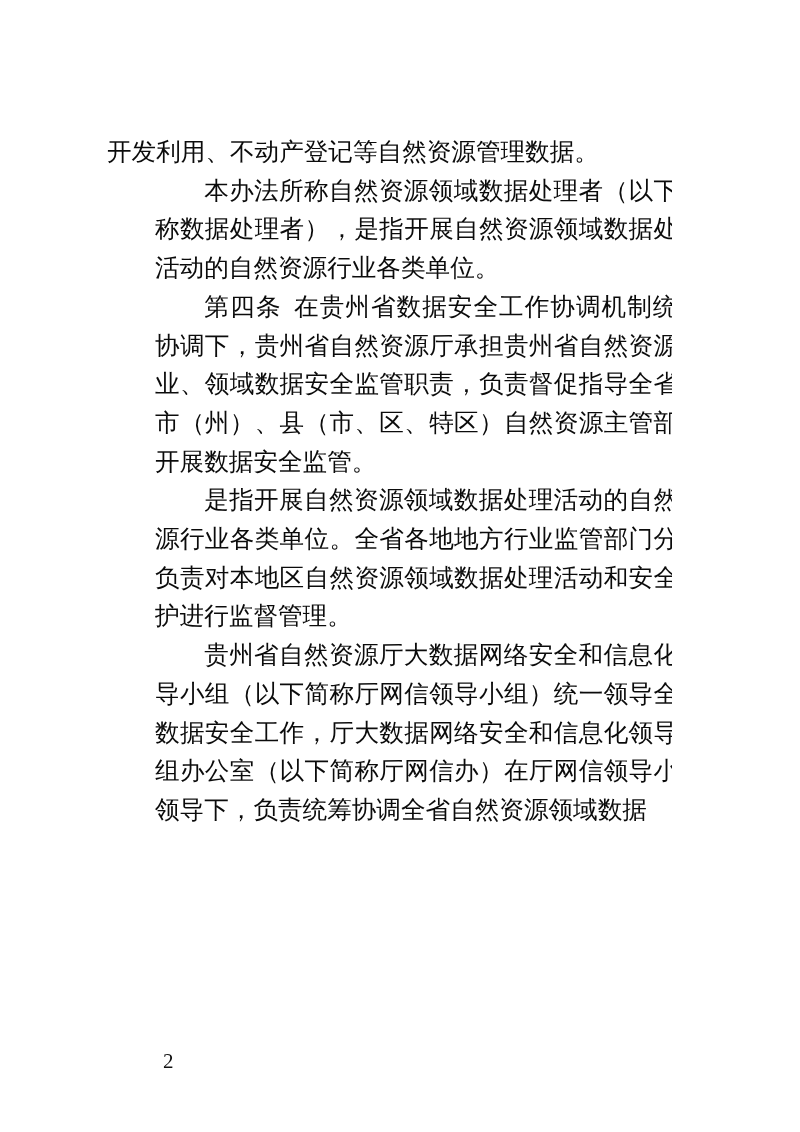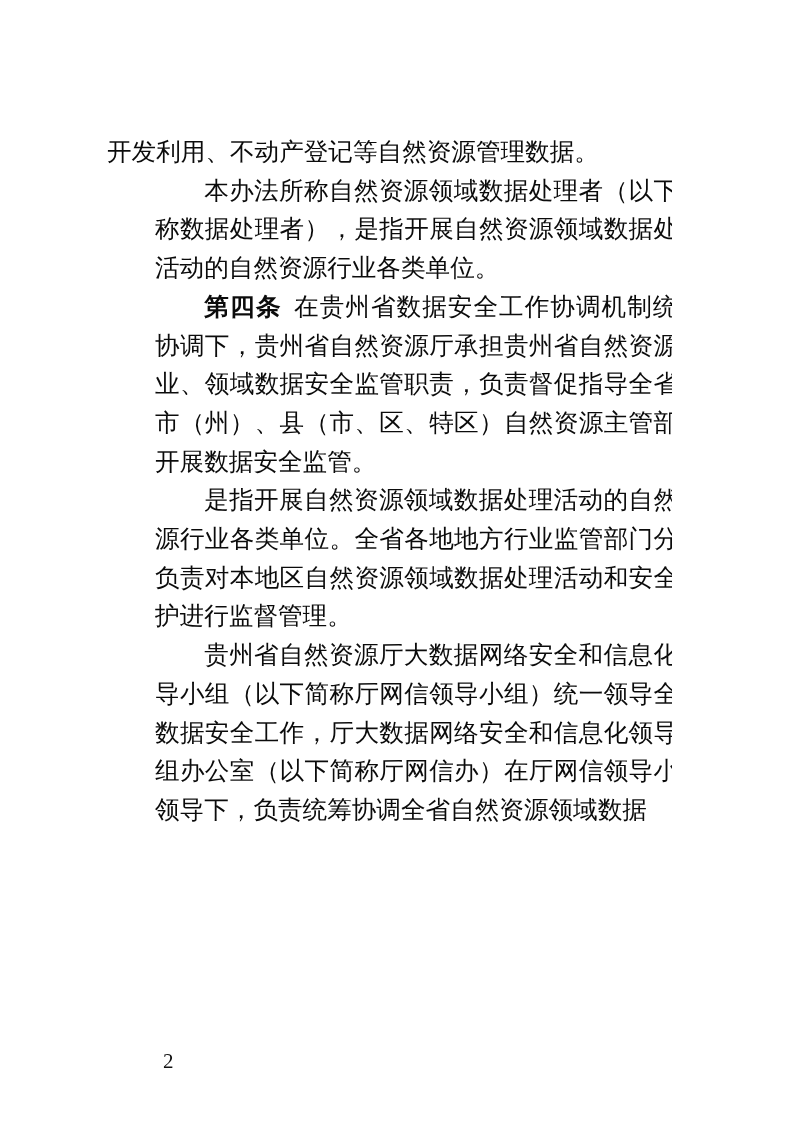--- a/index.html
+++ b/index.html
@@ -39,21 +39,21 @@
     -webkit-font-smoothing: antialiased;
   }
   .para.indent {
     text-indent: 2em;
     margin-left: 48px;
   }
   .para.noindent {
     text-indent: 0;
   }
   .article-marker {
-    font-weight: 700;
+    font-weight: 400;
     letter-spacing: 0.3px;
   }
   .article-gap {
     display: inline-block;
     width: 0.45em;
   }
   .page-number {
     position: absolute;
     left: 163px;
     top: 1047px;

